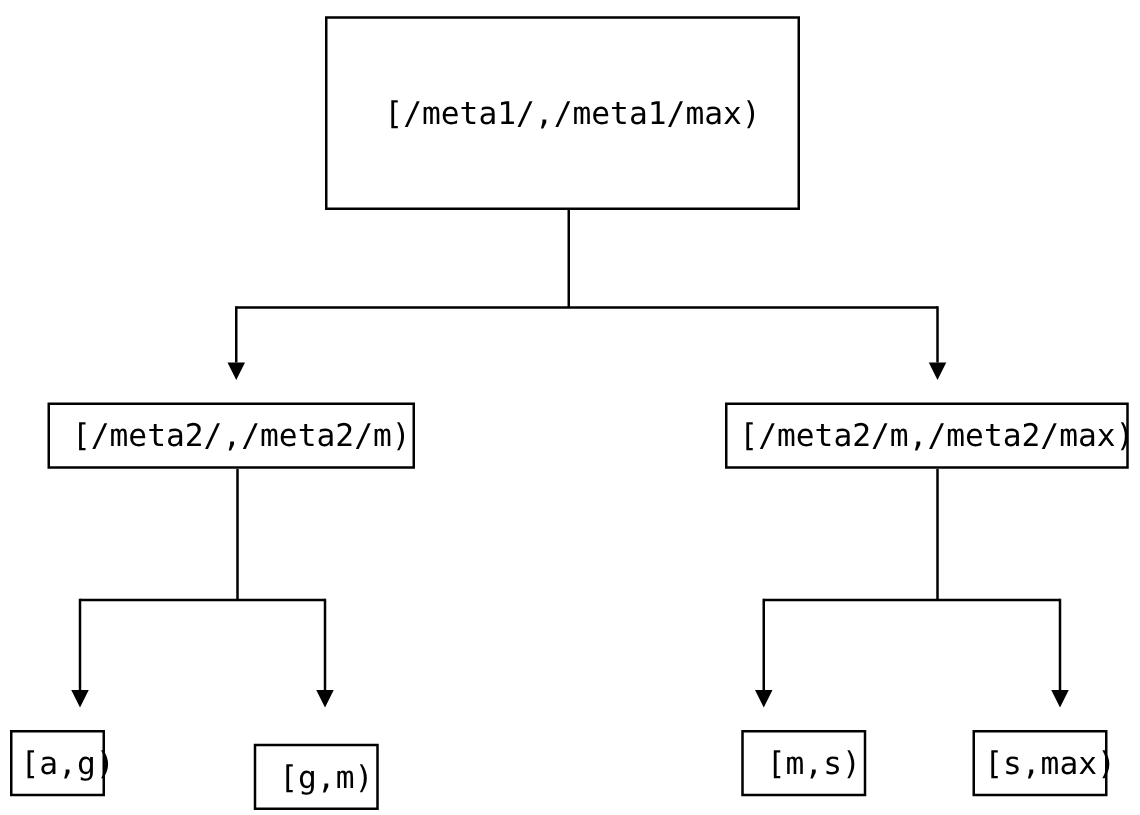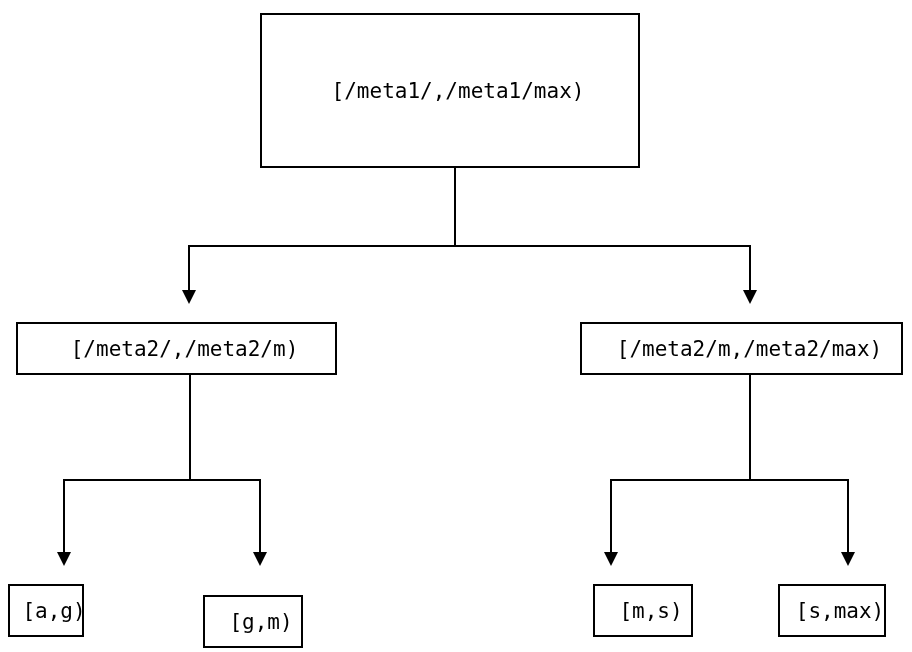--- a/index.html
+++ b/index.html
@@ -24,26 +24,26 @@
   }
   .node {
     position: absolute;
     box-sizing: border-box;
     border: 2px solid #000000;
     background: #ffffff;
     color: #000000;
     display: flex;
     align-items: center;
     justify-content: center;
-    font-size: 21px;
+    font-size: 25px;
     white-space: nowrap;
     padding-left: 16px;
   }
   .node-root      { left: 260px; top: 13px;  width: 380px; height: 155px; }
-  .node-mid-left  { left: 16px;  top: 322px; width: 321px; height: 53px; }
+  .node-mid-left  { left: 38px;  top: 322px; width: 294px; height: 53px; }
   .node-mid-right { left: 580px; top: 322px; width: 323px; height: 53px; }
   .node-leaf-1    { left: 8px;   top: 584px; width: 76px; height: 53px; }
   .node-leaf-2    { left: 203px; top: 584px; width: 100px; height: 53px; margin-top: 11px; }
   .node-leaf-3    { left: 553px; top: 584px; width: 100px; height: 53px; margin-left: 40px; }
   .node-leaf-4    { left: 778px; top: 584px; width: 108px; height: 53px; }
 </style>
 </head>
 <body>
 
 <div class="canvas">

